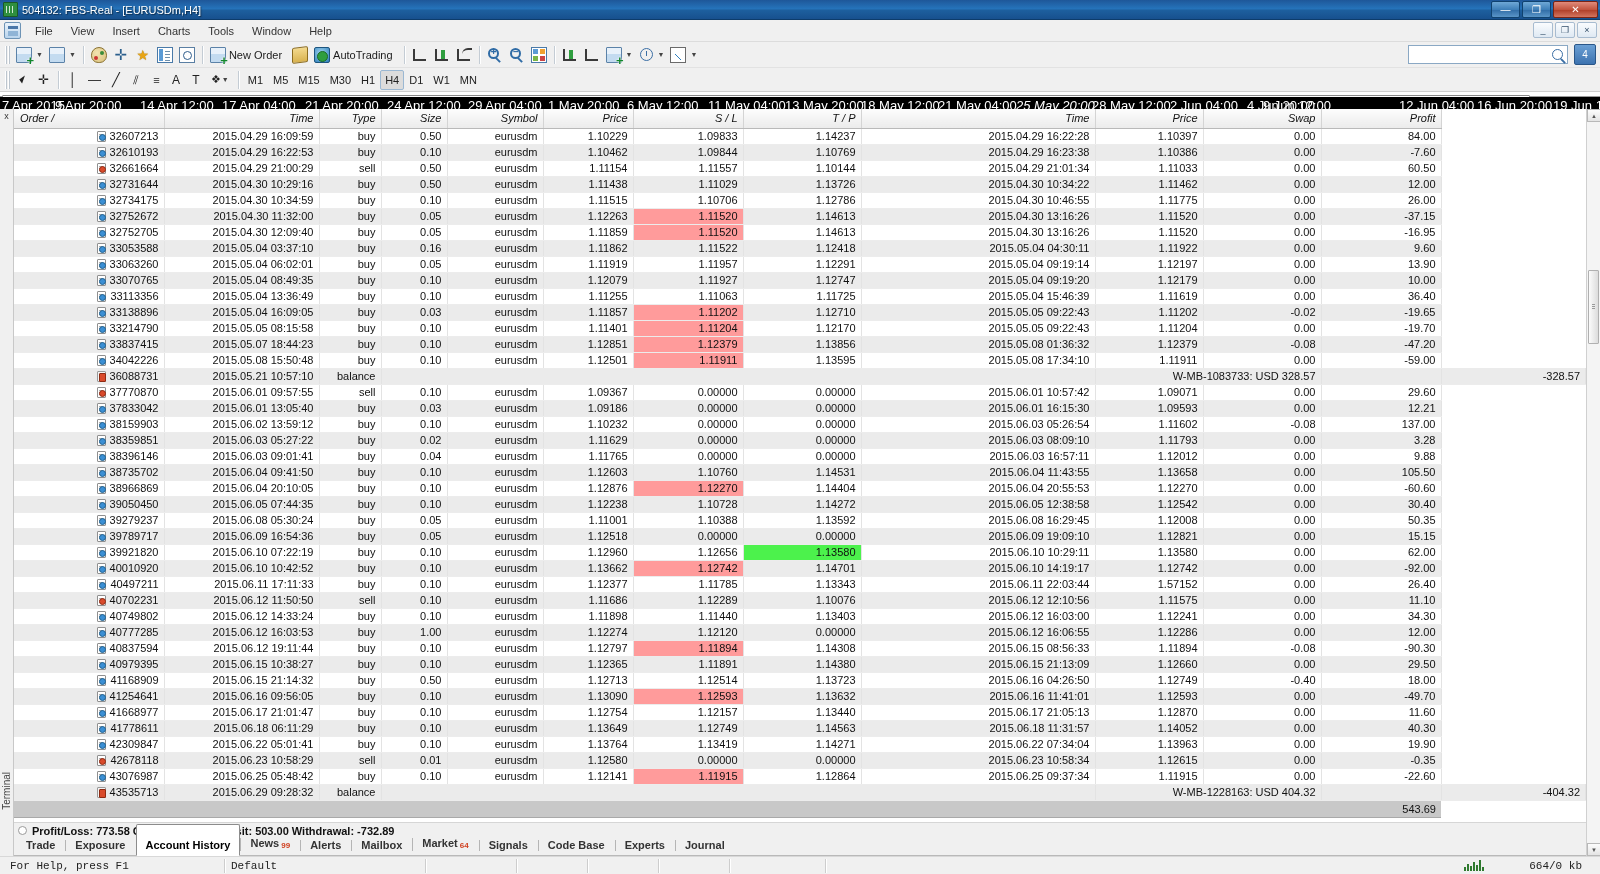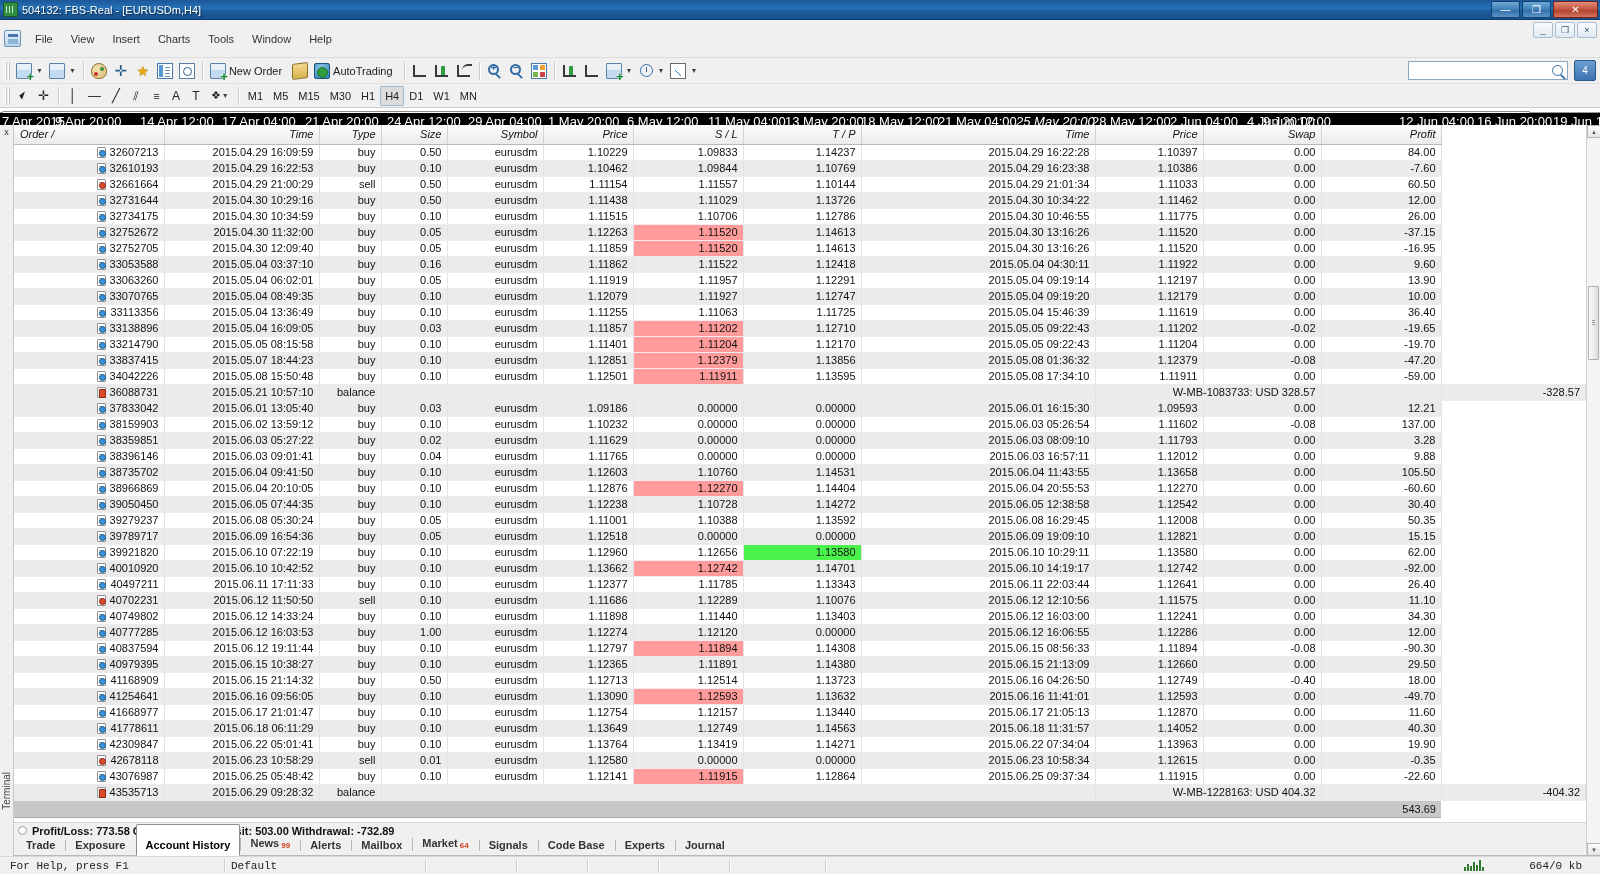--- a/index.html
+++ b/index.html
@@ -43,21 +43,21 @@
     border: 1px solid #10426f;
     border-radius: 2px;
     color: #fff; font-size: 10px;
     display: flex; align-items: center; justify-content: center;
     font-family: "Liberation Sans", sans-serif;
   }
   .win-btn.close { width: 45px; background: linear-gradient(to bottom, #e08b7b 0%, #c2553f 50%, #ad3c26 51%, #d4755f 100%); border-color: #7b2414; }
 
   
   .menubar {
-    height: 38px; background: #f0f0f0;
+    height: 22px; background: #f0f0f0;
     display: flex; align-items: center;
     border-bottom: 1px solid #dcdcdc;
     position: relative;
   }
   .menubar .app-ico {
     width: 17px; height: 17px; margin: 0 5px 0 4px;
     background: linear-gradient(to bottom,#e9f2fa,#b9d4ec);
     border: 1px solid #6d93b5; border-radius: 2px; flex: 0 0 auto;
     position: relative;
   }
@@ -701,20 +701,34 @@
               </tr>
               <tr class="odd">
                 <td class="ordercell"><span class="ord-ico balance"></span><span>36088731</span></td>
                 <td>2015.05.21 10:57:10</td>
                 <td>balance</td>
                 <td colspan="6" class="bal-comment"></td>
                 <td colspan="2" class="bal-comment">W-MB-1083733: USD 328.57</td>
                 <td></td>
                 <td>-328.57</td>
               </tr>
+              <tr class="even">
+                <td class="ordercell"><span class="ord-ico sell"></span><span>37770870</span></td>
+                <td>2015.06.01 09:57:55</td>
+                <td>sell</td>
+                <td>0.10</td>
+                <td>eurusdm</td>
+                <td>1.09367</td>
+                <td>0.00000</td>
+                <td>0.00000</td>
+                <td>2015.06.01 10:57:42</td>
+                <td>1.09071</td>
+                <td>0.00</td>
+                <td>29.60</td>
+              </tr>
               <tr class="odd">
                 <td class="ordercell"><span class="ord-ico"></span><span>37833042</span></td>
                 <td>2015.06.01 13:05:40</td>
                 <td>buy</td>
                 <td>0.03</td>
                 <td>eurusdm</td>
                 <td>1.09186</td>
                 <td>0.00000</td>
                 <td>0.00000</td>
                 <td>2015.06.01 16:15:30</td>
@@ -865,21 +879,21 @@
               <tr class="even">
                 <td class="ordercell"><span class="ord-ico"></span><span>40497211</span></td>
                 <td>2015.06.11 17:11:33</td>
                 <td>buy</td>
                 <td>0.10</td>
                 <td>eurusdm</td>
                 <td>1.12377</td>
                 <td>1.11785</td>
                 <td>1.13343</td>
                 <td>2015.06.11 22:03:44</td>
-                <td>1.12641</td>
+                <td>1.57152</td>
                 <td>0.00</td>
                 <td>26.40</td>
               </tr>
               <tr class="odd">
                 <td class="ordercell"><span class="ord-ico sell"></span><span>40702231</span></td>
                 <td>2015.06.12 11:50:50</td>
                 <td>sell</td>
                 <td>0.10</td>
                 <td>eurusdm</td>
                 <td>1.11686</td>

